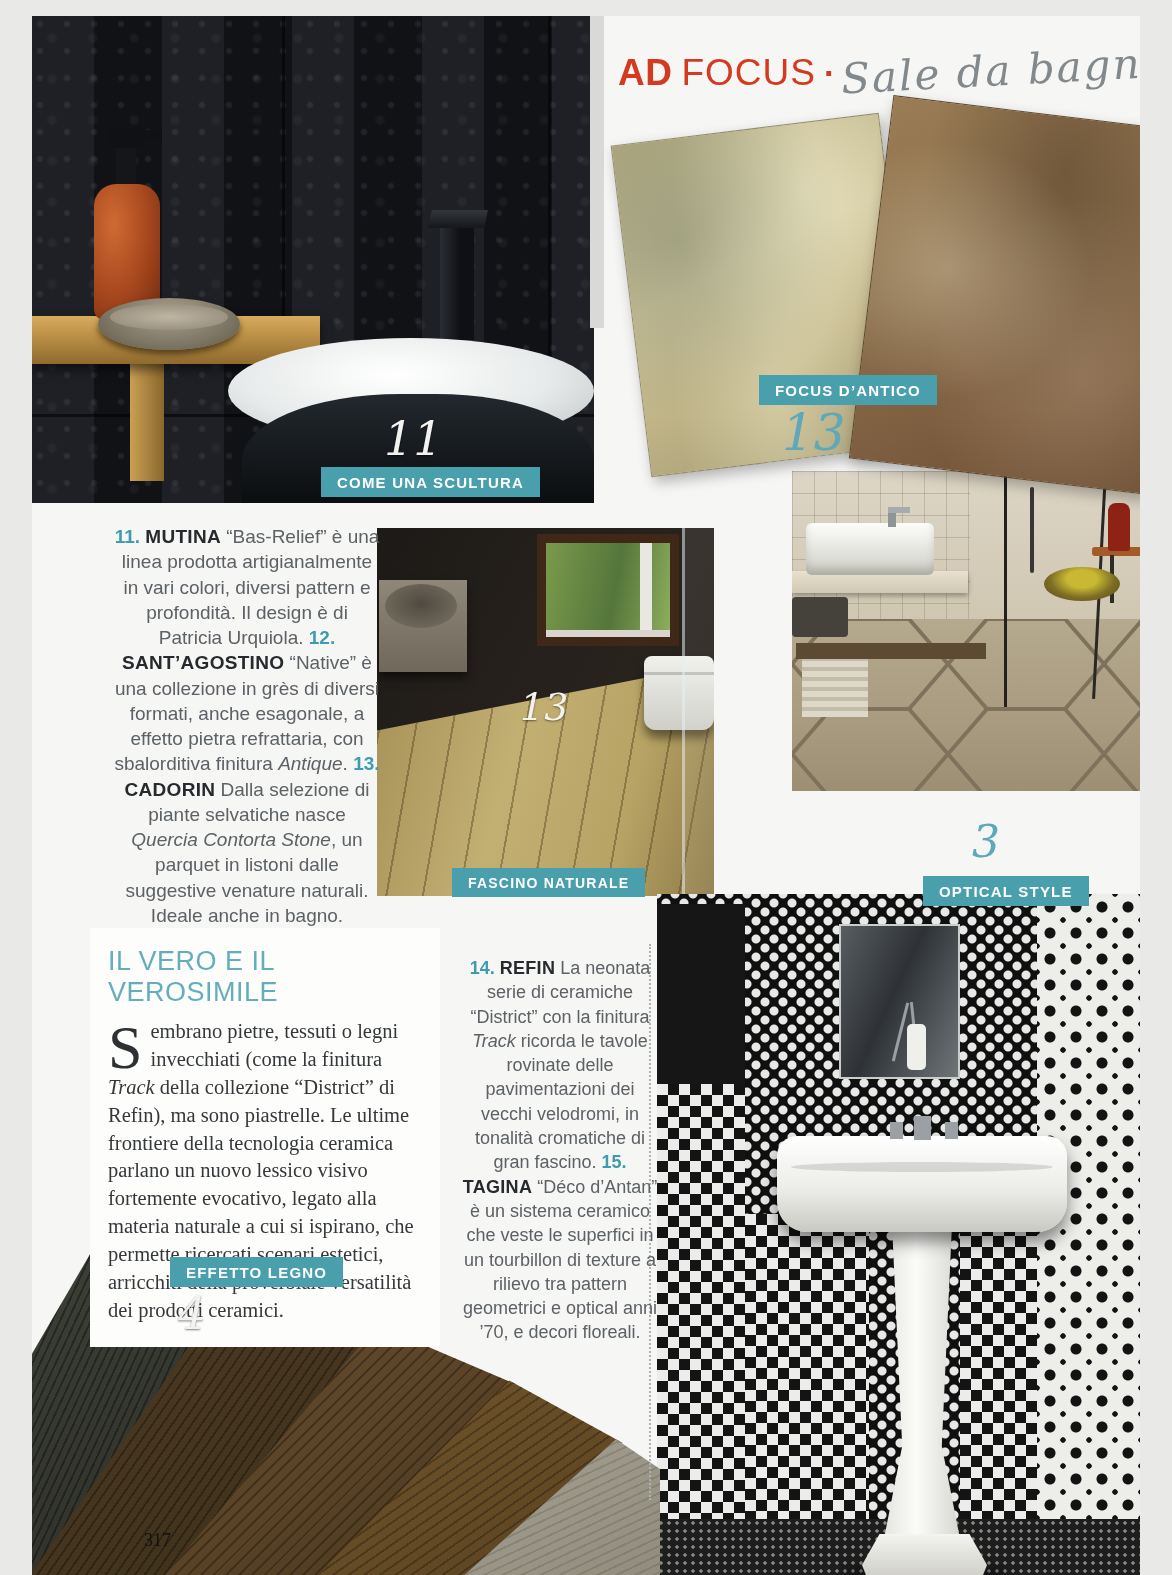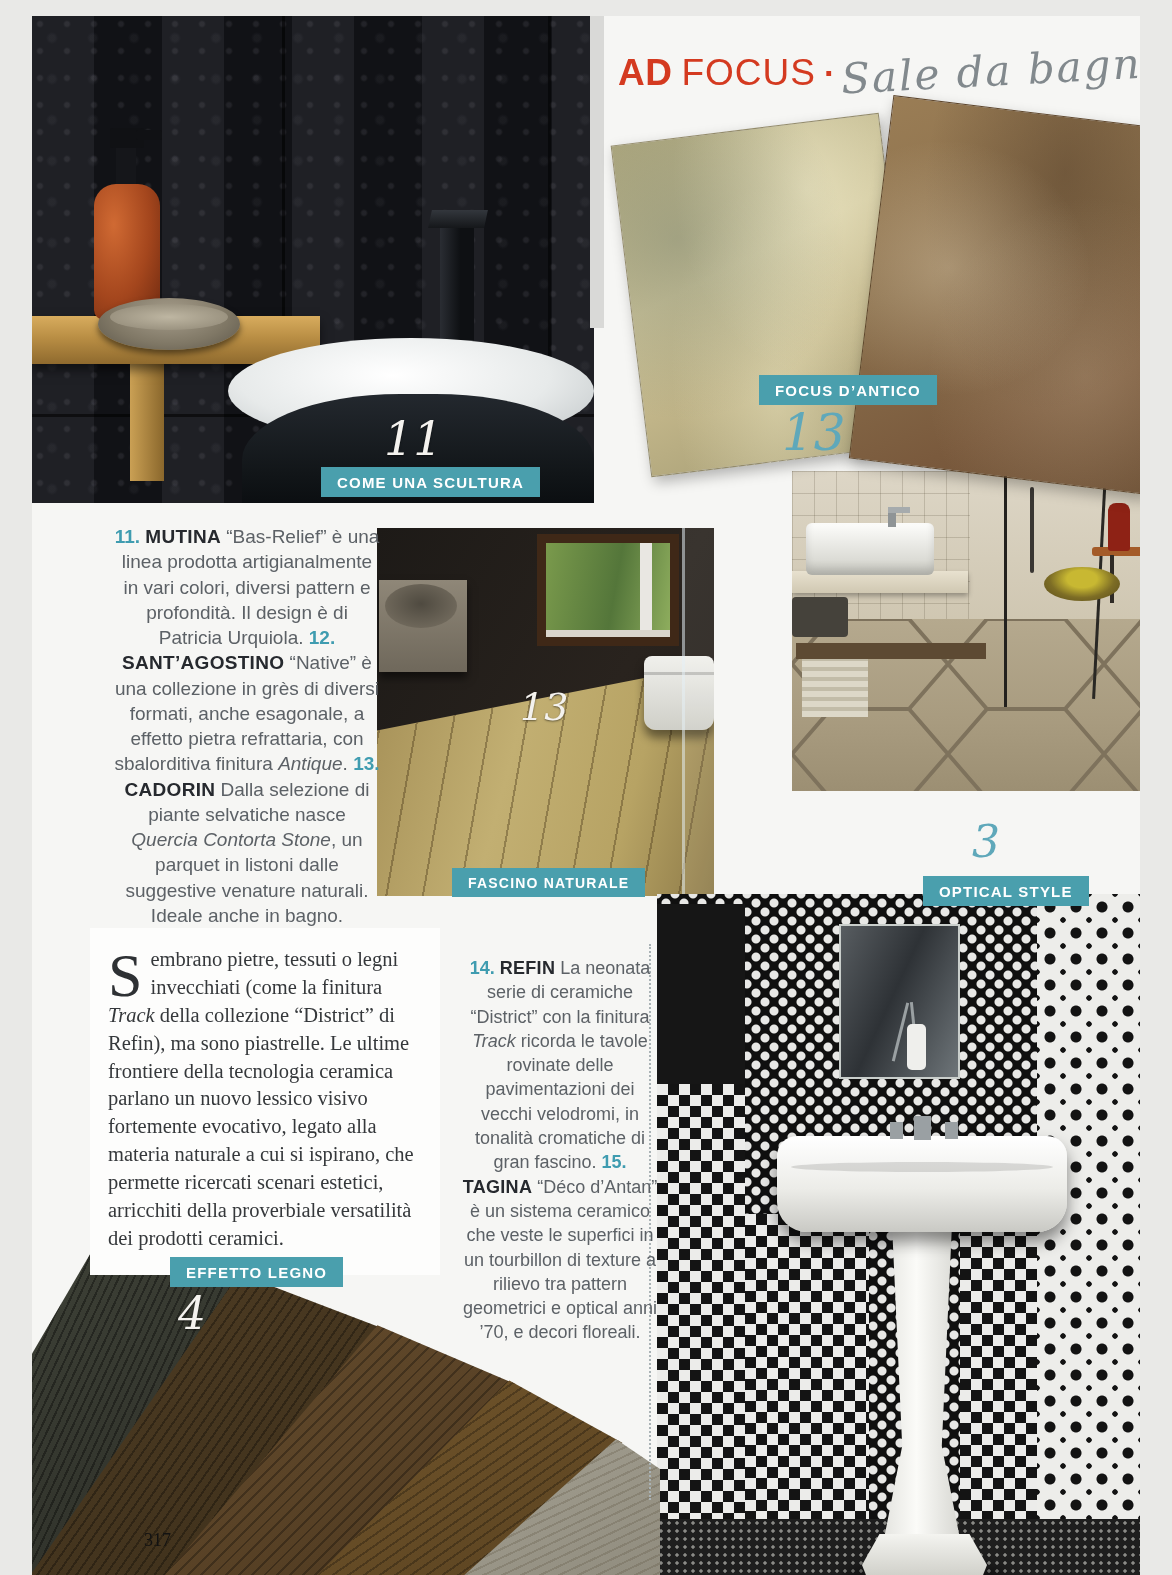--- a/index.html
+++ b/index.html
@@ -338,20 +338,21 @@
     <div class="hx-stool"></div>
     <div class="hx-stool-leg"></div>
     <div class="hx-bottle"></div>
     <div class="hx-bowl"></div>
   </div>
 
   <div class="fig-num teal" style="left:940px;top:804px;font-size:44px;">3</div>
   <div class="tag" style="left:891px;top:860px;">OPTICAL STYLE</div>
 
   <div class="abs article">
+    <h2>IL VERO E IL VEROSIMILE</h2>
     <div class="body">
       <span class="dropcap">S</span><span><span class="seg-n">embrano pietre, tessuti o legni invecchiati (come la finitura </span><span class="seg-i">Track</span><span class="seg-n"> della collezione “District” di Refin), ma sono piastrelle. Le ultime frontiere della tecnologia ceramica parlano un nuovo lessico visivo fortemente evocativo, legato alla materia naturale a cui si ispirano, che permette ricercati scenari estetici, arricchiti della proverbiale versatilità dei prodotti ceramici.</span></span>
     </div>
   </div>
 
   <div class="abs col-right"><span class="seg-num">14. </span><span class="seg-brand">REFIN</span><span class="seg-n"> La neonata serie di ceramiche “District” con la finitura </span><span class="seg-i">Track</span><span class="seg-n"> ricorda le tavole rovinate delle pavimentazioni dei vecchi velodromi, in tonalità cromatiche di gran fascino. </span><span class="seg-num">15. </span><span class="seg-brand">TAGINA</span><span class="seg-n"> “Déco d’Antan” è un sistema ceramico che veste le superfici in un tourbillon di texture a rilievo tra pattern geometrici e optical anni ’70, e decori floreali.</span></div>
   <div class="dotted-sep"></div>
 
   <div class="abs ph-optical">
     <div class="op-base pat-dots"></div>

